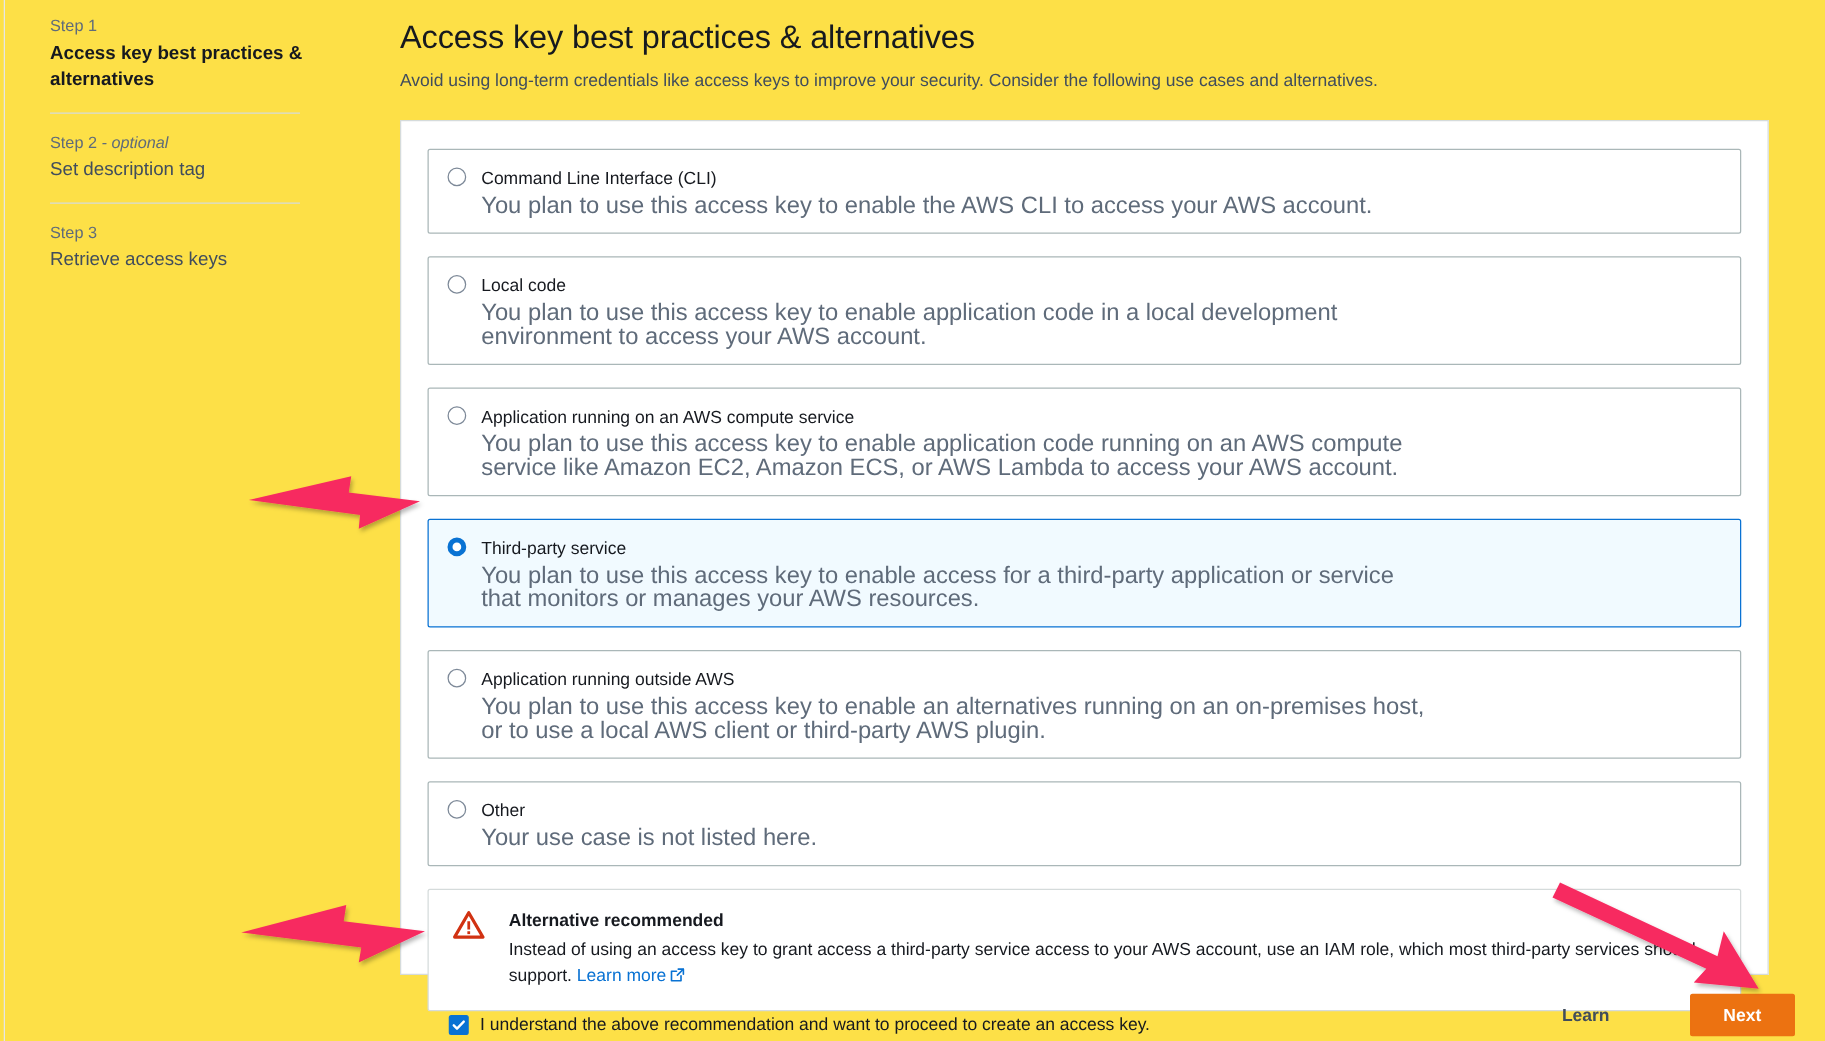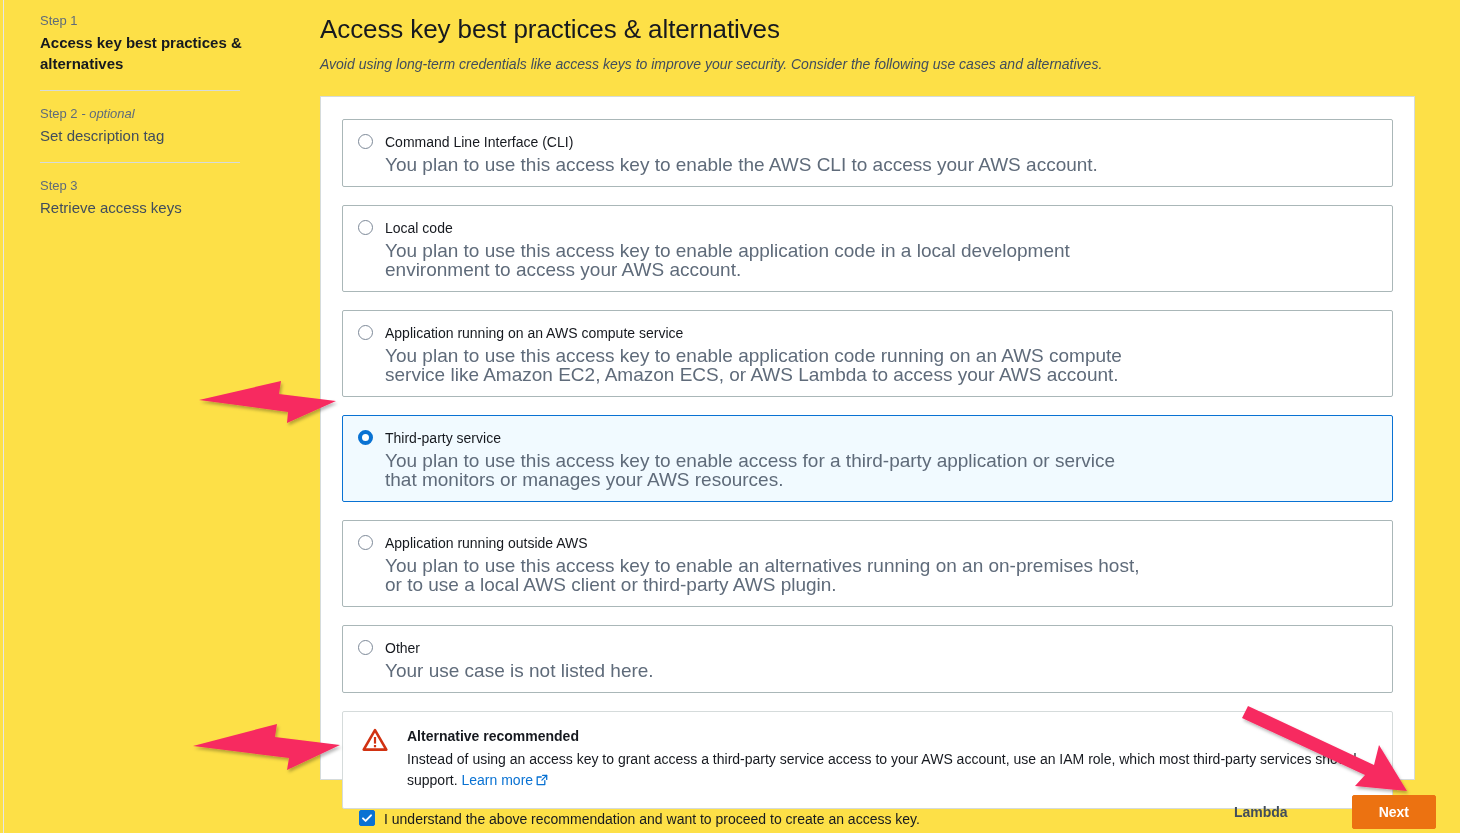--- a/index.html
+++ b/index.html
@@ -68,21 +68,20 @@
     line-height: 34px;
     color: #16191f;
     font-weight: normal;
     letter-spacing: -0.1px;
   }
   .page-subtitle {
     margin-top: 8px;
     font-size: 14px;
     line-height: 20px;
     color: #414d5c;
-    font-style: italic;
   }
 
   
   .panel {
     position: absolute;
     left: 320px; top: 96px;
     width: 1095px;
     height: 684px;
     background: #ffffff;
     border: 1px solid #d5dbdb;
@@ -163,21 +162,21 @@
   }
   .ext-icon {
     display: inline-block;
     vertical-align: -1px;
     margin-left: 3px;
   }
 
   
   .confirm-row {
     display: flex;
-    align-items: flex-start;
+    align-items: center;
     gap: 9px;
     margin-left: 17px;
   }
   .checkbox {
     width: 16px; height: 16px;
     border-radius: 2px;
     background: #0972d3;
     border: 1px solid #0972d3;
     position: relative;
     flex: 0 0 auto;
@@ -338,21 +337,21 @@
             <path d="M2 6.3 L4.6 8.9 L10 3.3" fill="none" stroke="#ffffff" stroke-width="1.9" stroke-linecap="round" stroke-linejoin="round"></path>
           </svg>
         </span>
         <span class="confirm-label">I understand the above recommendation and want to proceed to create an access key.</span>
       </div>
 
     </div>
   </div>
 
   <div class="footer">
-    <button class="btn-cancel">Lambda</button>
+    <button class="btn-cancel">Learn</button>
     <button class="btn-next">Next</button>
   </div>
 
   <svg class="arrow-layer" viewBox="0 0 1460 833">
     <defs>
       <filter id="ashadow" x="-30%" y="-30%" width="180%" height="180%">
         <feDropShadow dx="1.5" dy="2.5" stdDeviation="1.6" flood-color="#000000" flood-opacity="0.28"></feDropShadow>
       </filter>
     </defs>
 

